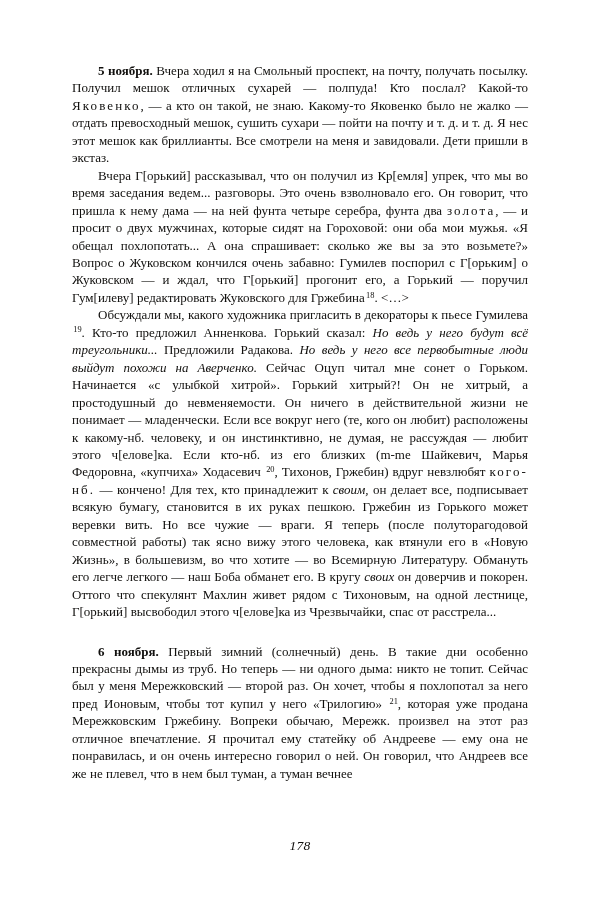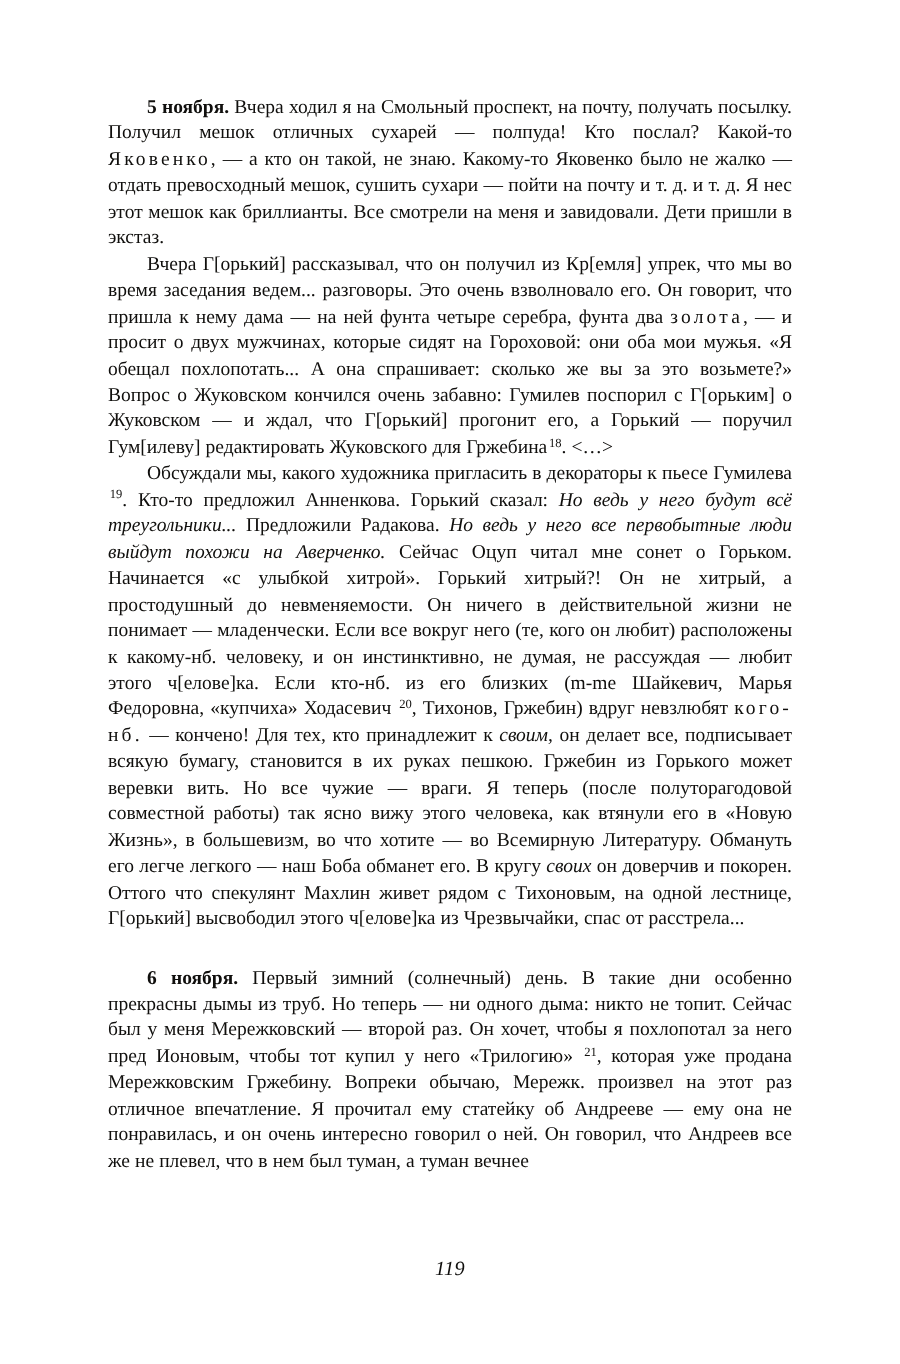--- a/index.html
+++ b/index.html
@@ -89,15 +89,15 @@
     </div>
 
     <div class="entry-gap"></div>
 
     <div class="entry">
       <p class="para first"><span class="daylabel">6 ноября.</span><span> Первый зимний (солнечный) день. В такие дни особенно прекрасны дымы из труб. Но теперь — ни одного дыма: никто не топит. Сейчас был у меня Мережковский — второй раз. Он хочет, чтобы я похлопотал за него пред Ионовым, чтобы тот купил у него «Трилогию» </span><sup class="fn">21</sup><span>, которая уже продана Мережковским Гржебину. Вопреки обычаю, Мережк. произвел на этот раз отличное впечатление. Я прочитал ему статейку об Андрееве — ему она не понравилась, и он очень интересно говорил о ней. Он говорил, что Андреев все же не плевел, что в нем был туман, а туман вечнее</span></p>
     </div>
 
   </div>
 
-  <div class="folio">119</div>
+  <div class="folio">178</div>
 
 </div>
 
 </body></html>

